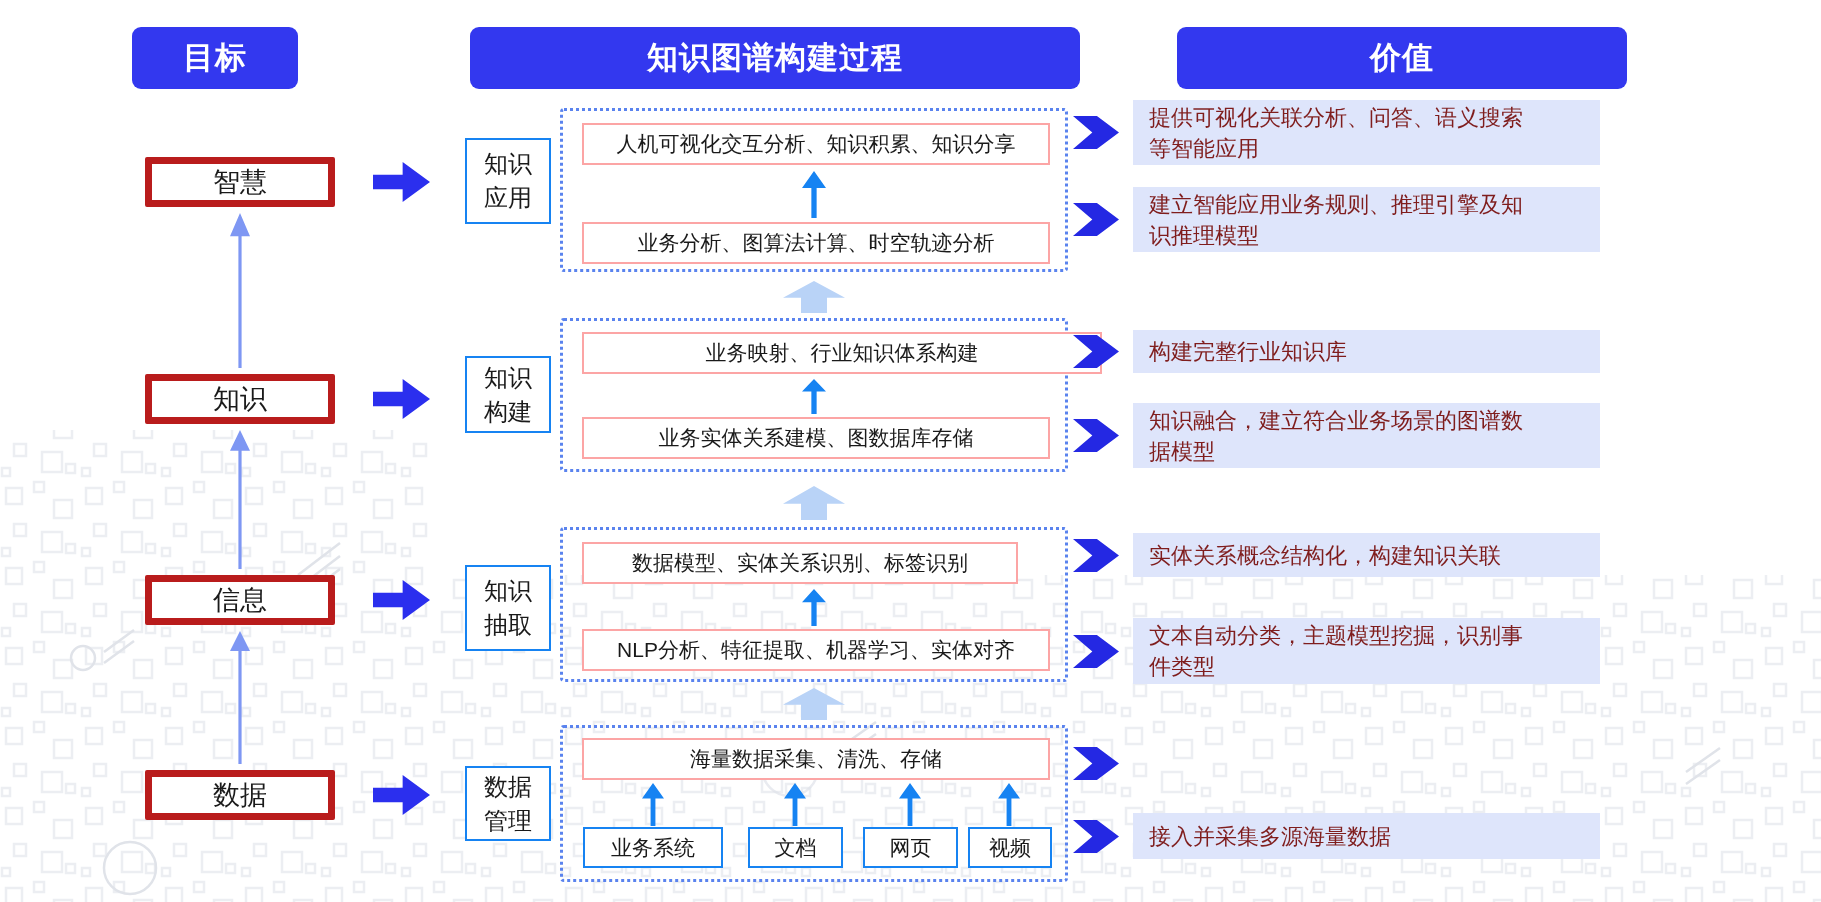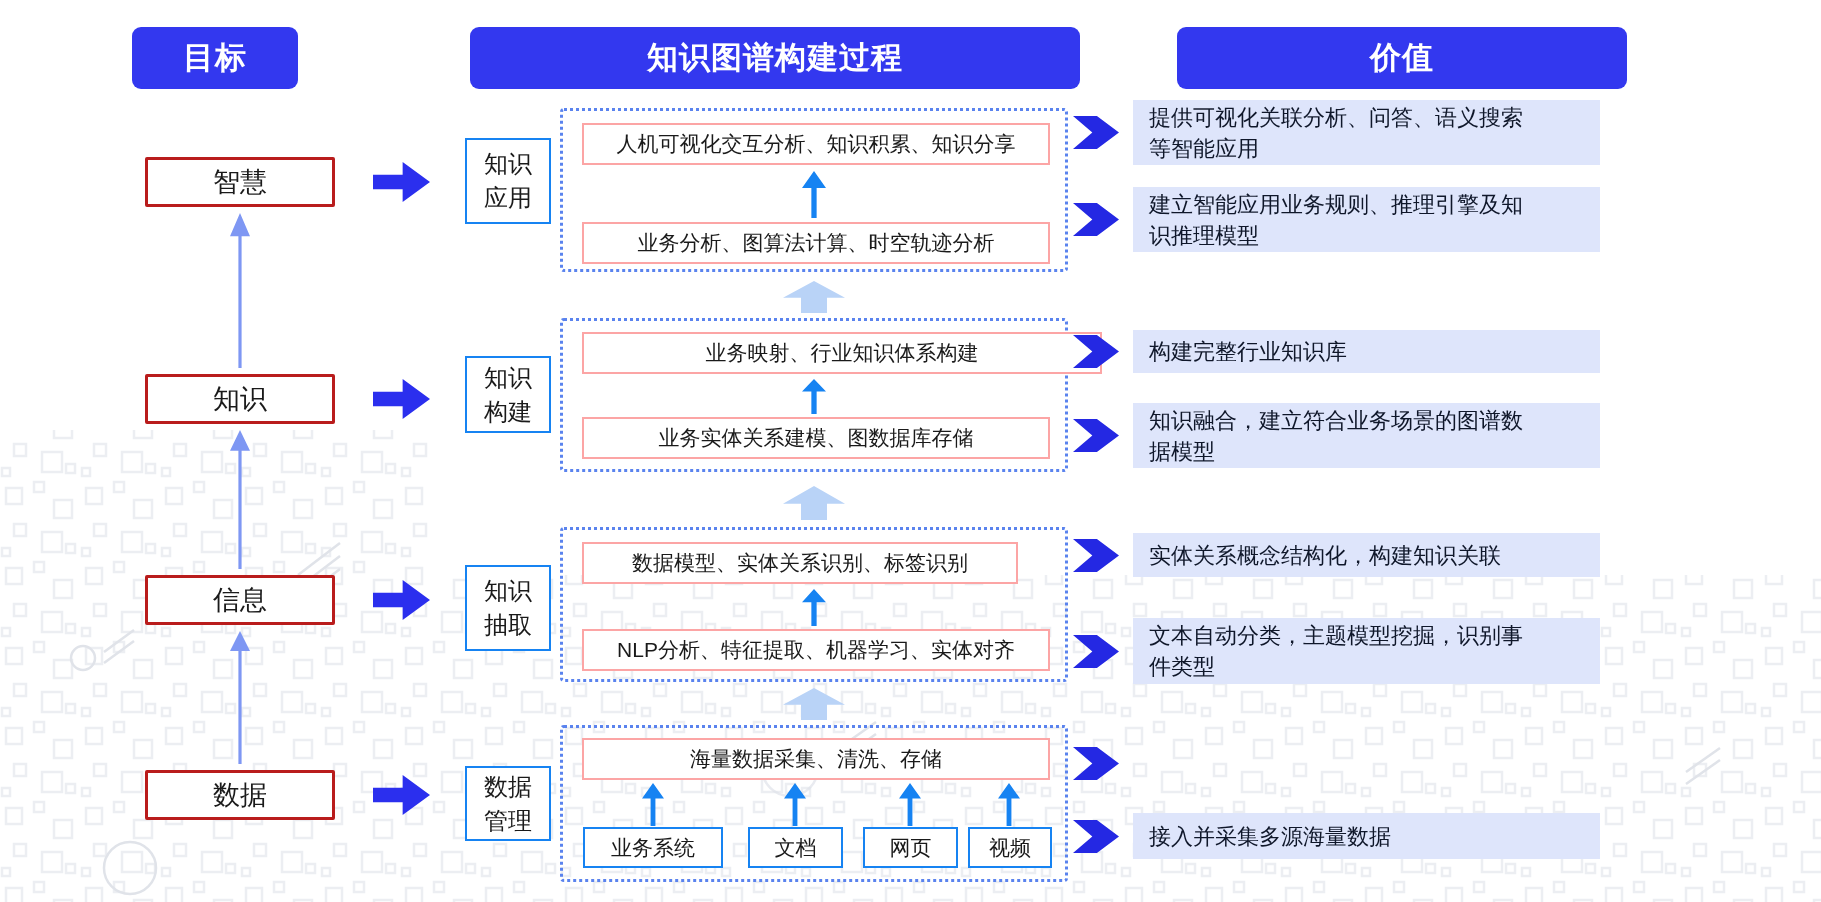--- a/index.html
+++ b/index.html
@@ -7,42 +7,42 @@
     position:relative;width:1821px;height:902px;background:#ffffff;overflow:hidden;
     font-family:"Liberation Sans","DejaVu Sans",sans-serif;color:#1a1a1a;
   }
   .abs{position:absolute;box-sizing:border-box;}
   .hdr{
     background:#3338EF;color:#fff;border-radius:9px;
     display:flex;align-items:center;justify-content:center;
     font-size:31px;font-weight:bold;letter-spacing:1px;
   }
   .goal-box{
-    background:#fff;border:3px solid #b91c1c;border-radius:2px;
+    background:#fff;border:7px solid #b91c1c;border-radius:2px;
     display:flex;align-items:center;justify-content:center;
     font-size:27px;font-weight:500;
   }
   .stage-label{
     background:#fff;border:2px solid #1683F2;
     display:flex;flex-direction:column;align-items:center;justify-content:center;
     font-size:24px;line-height:1.4;
   }
   .dotted{border:3px dotted #5A83EE;border-radius:4px;}
   .inner-box{
     background:#fff;border:2px solid #fca5a5;
     display:flex;align-items:center;justify-content:center;
     font-size:21px;
   }
   .src-box{
     background:#fff;border:2px solid #1683F2;
     display:flex;align-items:center;justify-content:center;
     font-size:21px;
   }
   .value-box{
-    background:#DEE5FB;color:#0f172a;font-size:22px;line-height:31px;
+    background:#DEE5FB;color:#7f1d1d;font-size:22px;line-height:31px;
     display:flex;align-items:center;
   }
   .value-box span{display:block;width:384px;padding-left:16px;}
   .rarrow{background:#2B2FEE;clip-path:polygon(0 32%,52% 32%,52% 0,100% 50%,52% 100%,52% 68%,0 68%);}
   .chevron{background:#2428E3;clip-path:polygon(0 0,52% 0,100% 50%,52% 100%,0 100%,42% 50%);}
   .up-sm{background:#1683F2;clip-path:polygon(50% 0,100% 36%,61% 36%,61% 100%,39% 100%,39% 36%,0 36%);}
   .up-fat{background:#B9D3F7;clip-path:polygon(50% 0,100% 52%,71% 52%,71% 100%,29% 100%,29% 52%,0 52%);}
   .up-peri{background:#7E97F3;clip-path:polygon(50% 0,100% 15%,58% 15%,58% 100%,42% 100%,42% 15%,0 15%);}
   .bg-svg{position:absolute;left:0;top:0;width:1821px;height:902px;}
   .layer{position:absolute;left:0;top:0;width:100%;height:100%;}

